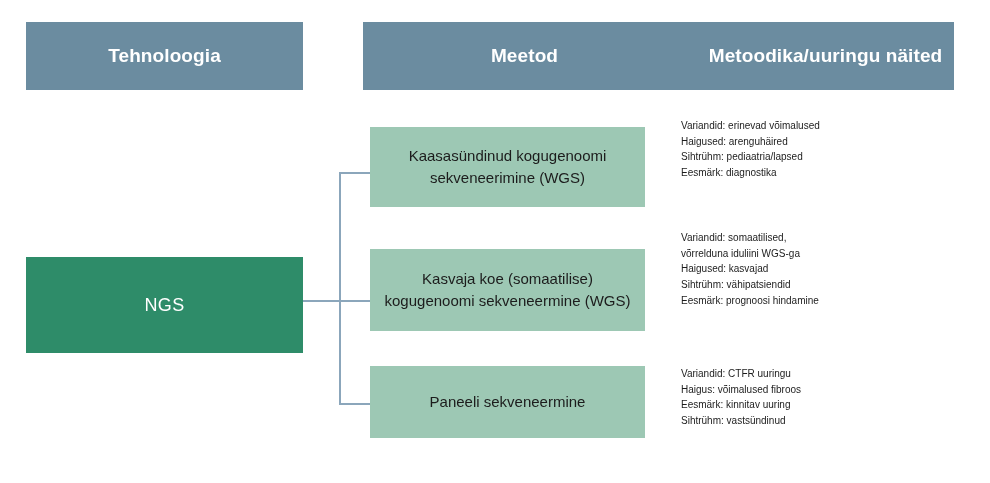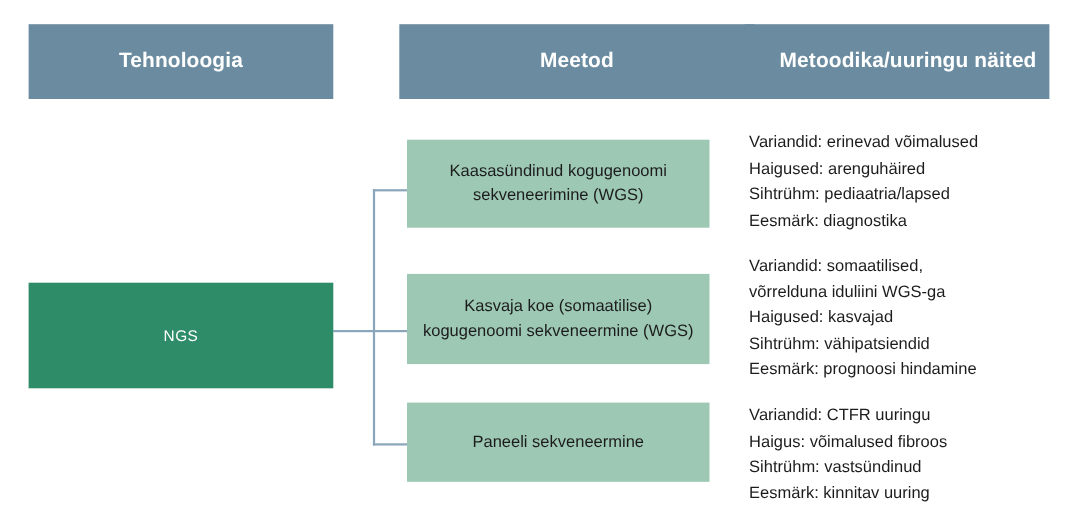--- a/index.html
+++ b/index.html
@@ -45,21 +45,21 @@
     position: absolute;
     left: 26px;
     top: 257px;
     width: 277px;
     height: 96px;
     background: #2e8c69;
     color: #ffffff;
     display: flex;
     align-items: center;
     justify-content: center;
-    font-size: 14px;
+    font-size: 18px;
     font-weight: 400;
     letter-spacing: 0.4px;
   }
 
   
   .method {
     position: absolute;
     left: 370px;
     width: 275px;
     background: #9dc8b4;
@@ -91,21 +91,21 @@
   #conn-branch-0    { left: 339px; top: 172px; width: 32px;  }
   #conn-branch-1    { left: 339px; top: 300px; width: 32px;  }
   #conn-branch-2    { left: 339px; top: 403px; width: 32px;  }
 
   
   .notes {
     position: absolute;
     left: 681px;
     width: 300px;
     color: #1c1c1c;
-    font-size: 15px;
+    font-size: 10px;
     line-height: 1.57;
     font-weight: 400;
   }
   #notes-0 { top: 118px; }
   #notes-1 { top: 230px; }
   #notes-2 { top: 366px; }
   .notes div { white-space: pre; }
 </style>
 </head>
 <body>
@@ -151,17 +151,17 @@
   <div class="notes" id="notes-1" style="color: rgb(28, 28, 28);">
     <div>Variandid: somaatilised,</div>
     <div>võrrelduna iduliini WGS-ga</div>
     <div>Haigused: kasvajad</div>
     <div>Sihtrühm: vähipatsiendid</div>
     <div>Eesmärk: prognoosi hindamine</div>
   </div>
   <div class="notes" id="notes-2" style="color: rgb(28, 28, 28);">
     <div>Variandid: CTFR uuringu</div>
     <div>Haigus: võimalused fibroos</div>
+    <div>Eesmärk: kinnitav uuring</div>
     <div>Sihtrühm: vastsündinud</div>
-    <div>Eesmärk: kinnitav uuring</div>
   </div>
 
 </div>
 
 </body></html>

